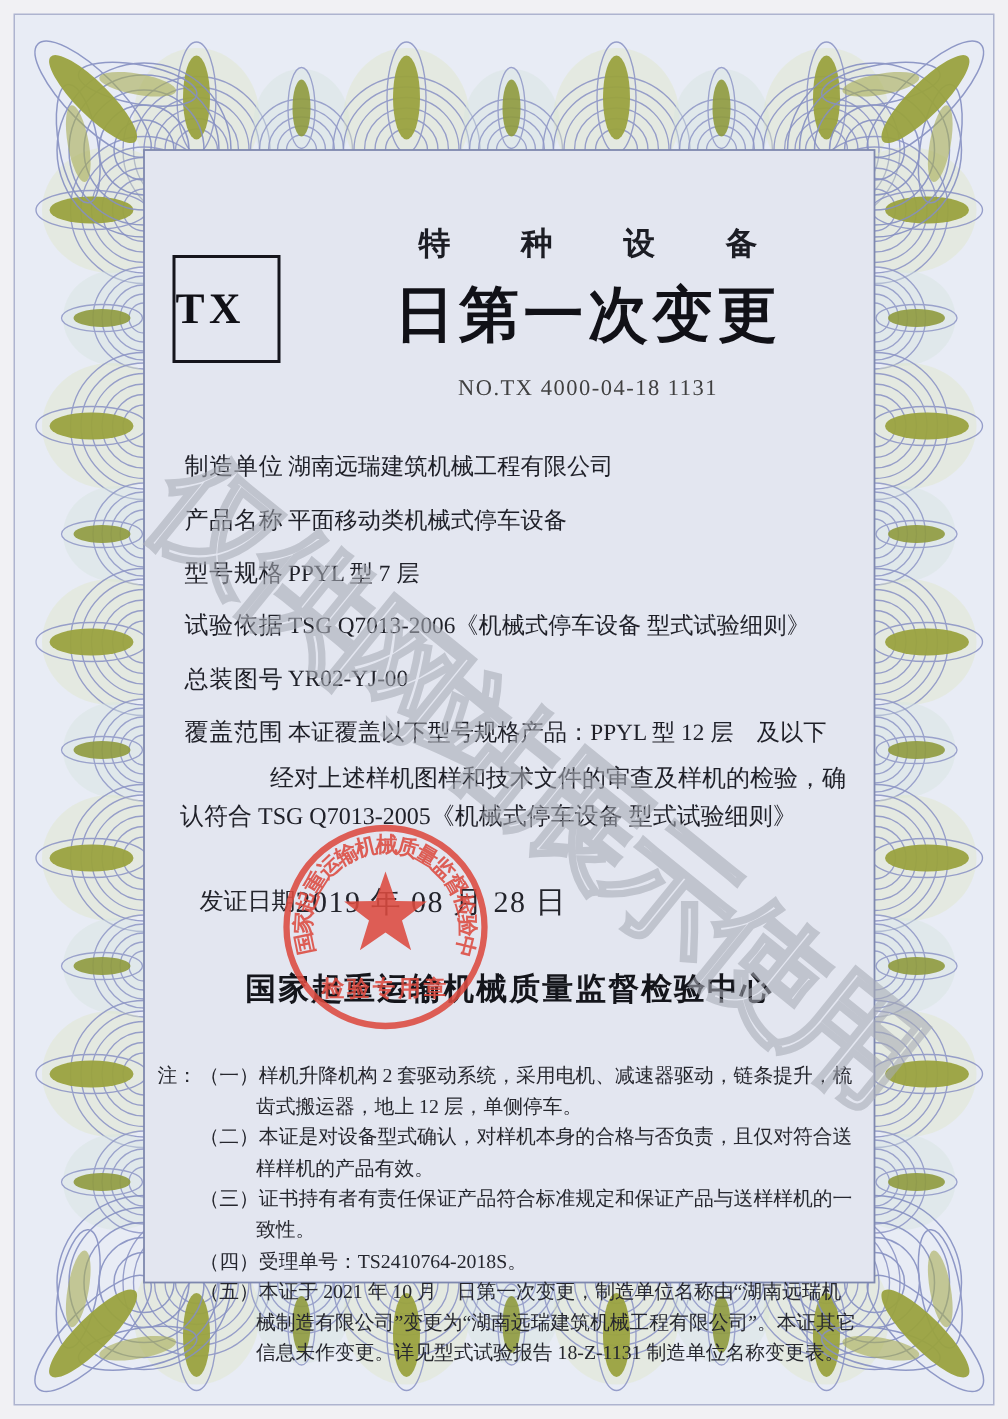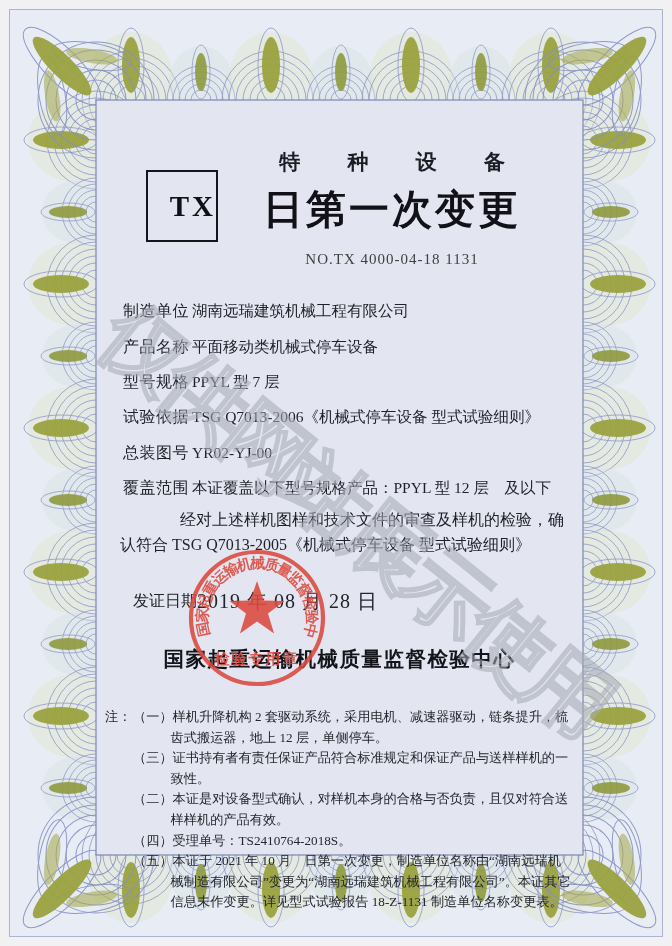--- a/index.html
+++ b/index.html
@@ -10,22 +10,22 @@
     color:#23242b;
   }
   .border-svg{position:absolute;left:0;top:0;z-index:0;}
   .panel{
     position:absolute;left:96px;top:100px;width:487px;height:755px;
     z-index:1;
   }
   
   .tx-box{
     position:absolute;left:19px;top:70px;width:68px;height:68px;
-    border:2.5px solid #15151c;display:flex;align-items:center;justify-content:flex-end;
-    font-size:29px;font-weight:bold;letter-spacing:3px;color:#101016;margin-left:31px;
+    border:2.5px solid #15151c;display:flex;align-items:center;justify-content:flex-start;
+    font-size:29px;font-weight:bold;letter-spacing:3px;color:#101016;
   }
   .title-col{position:absolute;left:118px;top:0;width:356px;text-align:center;}
   .subtitle{margin-top:48px;font-size:21px;font-weight:600;letter-spacing:21px;text-indent:21px;color:#1c1d24;}
   .main-title{margin-top:6px;font-size:40px;font-weight:bold;letter-spacing:3px;color:#111117;}
   .cert-no{margin-top:14px;font-size:15px;letter-spacing:1px;color:#404040;}
   
   .fields{position:absolute;left:0;top:194px;width:487px;}
   .frow{height:35.4px;display:flex;align-items:center;padding-left:27px;}
   .flabel{width:69px;font-size:16px;letter-spacing:.5px;color:#1f2028;flex:none;}
   .fvalue{font-size:15.5px;white-space:nowrap;color:#1f2028;}
@@ -213,22 +213,22 @@
         <text x="75" y="121" text-anchor="middle" font-size="15" font-weight="bold" letter-spacing="2" fill="#dc4a3f" font-family="'Liberation Serif','DejaVu Serif',serif">检验专用章</text>
       </g>
     </svg>
 
     <div class="authority">国家起重运输机械质量监督检验中心</div>
 
     <div class="notes">
       <div class="notes-label">注：</div>
       <div class="note-items">
         <div class="note-item">（一）样机升降机构 2 套驱动系统，采用电机、减速器驱动，链条提升，梳齿式搬运器，地上 12 层，单侧停车。</div>
+        <div class="note-item">（二）本证是对设备型式确认，对样机本身的合格与否负责，且仅对符合送样样机的产品有效。</div>
         <div class="note-item">（三）证书持有者有责任保证产品符合标准规定和保证产品与送样样机的一致性。</div>
-        <div class="note-item">（二）本证是对设备型式确认，对样机本身的合格与否负责，且仅对符合送样样机的产品有效。</div>
         <div class="note-item">（四）受理单号：TS2410764-2018S。</div>
         <div class="note-item">（五）本证于 2021 年 10 月　日第一次变更，制造单位名称由“湖南远瑞机械制造有限公司”变更为“湖南远瑞建筑机械工程有限公司”。本证其它信息未作变更。详见型式试验报告 18-Z-1131 制造单位名称变更表。</div>
       </div>
     </div>
 
   </div>
 
   <svg class="watermark-svg" width="672" height="946" viewBox="0 0 672 946">
     <text x="95" y="345" transform="rotate(39 95 345)" font-size="84" font-weight="bold" letter-spacing="-6" fill="none" stroke="#a8acb6" stroke-width="2.3" opacity="0.58" font-family="'Liberation Sans','DejaVu Sans',sans-serif">仅供网站展示使用</text>
   </svg>

